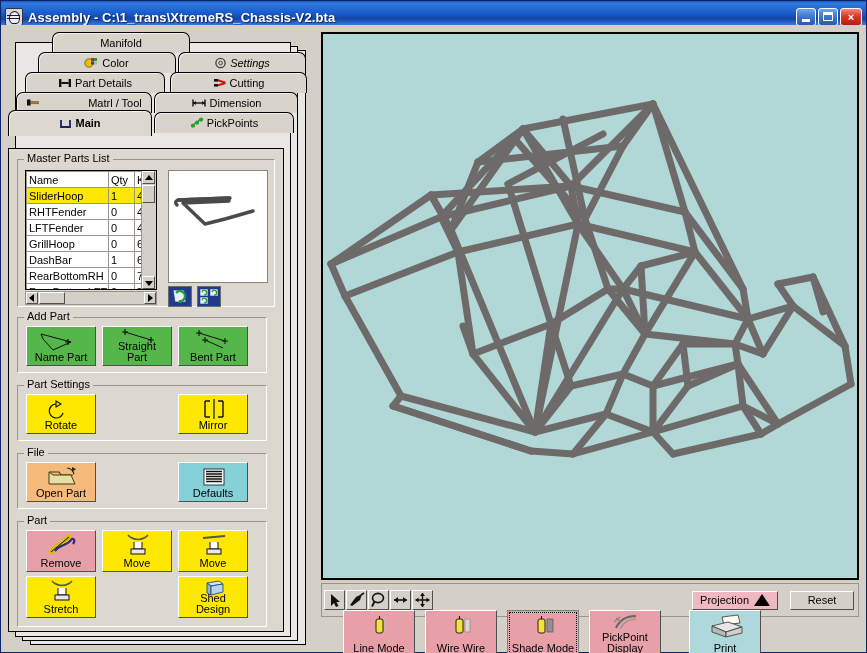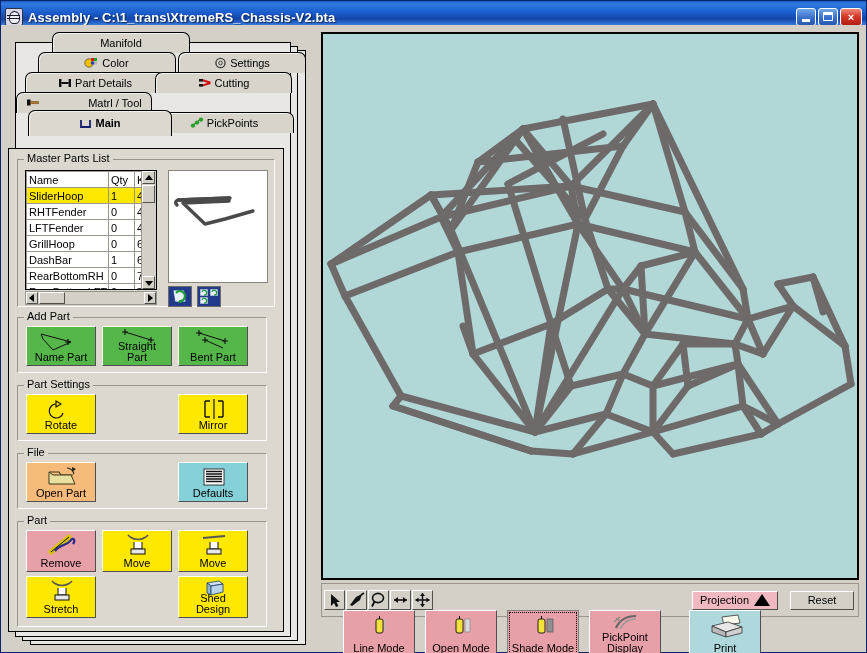--- a/index.html
+++ b/index.html
@@ -501,21 +501,21 @@
               <svg width="14" height="12" viewBox="0 0 14 12">
                 <circle cx="4" cy="6" r="4.2" fill="#f0c000" stroke="#333" stroke-width=".6"></circle>
                 <rect x="6" y="1" width="3" height="3" fill="#d02020"></rect>
                 <rect x="9" y="1" width="3" height="3" fill="#20a020"></rect>
                 <rect x="6" y="4.5" width="3" height="3" fill="#2040c0"></rect>
                 <rect x="9" y="4.5" width="3" height="3" fill="#b0b0b0"></rect>
               </svg>
             </span>
             <span class="tlabel">Color</span>
           </div>
-          <div class="tab" style="left:170px; width:128px;">
+          <div class="tab" style="left:170px; width:128px;font-style:italic;">
             <span style="display:inline-block;width:13px;height:12px;">
               <svg width="13" height="12" viewBox="0 0 13 12">
                 <circle cx="6.5" cy="6" r="4.6" fill="none" stroke="#444" stroke-width="1.4"></circle>
                 <circle cx="6.5" cy="6" r="1.8" fill="none" stroke="#444" stroke-width="1"></circle>
               </svg>
             </span>
             <span class="tlabel">Settings</span>
           </div>
         </div>
 
@@ -523,21 +523,21 @@
           <div class="tab" style="left:17px; width:140px;">
             <span style="display:inline-block;width:14px;height:12px;">
               <svg width="14" height="12" viewBox="0 0 14 12">
                 <rect x="1" y="2" width="2.4" height="8" fill="#111"></rect>
                 <rect x="10.6" y="2" width="2.4" height="8" fill="#111"></rect>
                 <rect x="3.4" y="5" width="7.2" height="2" fill="#111"></rect>
               </svg>
             </span>
             <span class="tlabel">Part Details</span>
           </div>
-          <div class="tab" style="left:147px; width:137px;">
+          <div class="tab" style="left:162px; width:137px;">
             <span style="display:inline-block;width:14px;height:12px;">
               <svg width="14" height="12" viewBox="0 0 14 12">
                 <rect x="1" y="2" width="4" height="2.6" fill="#111"></rect>
                 <rect x="1" y="7" width="4" height="2.6" fill="#111"></rect>
                 <path d="M5 3.3 L12.5 5.8 M5 8.4 L12.5 6" stroke="#d01010" stroke-width="2" fill="none"></path>
               </svg>
             </span>
             <span class="tlabel">Cutting</span>
           </div>
         </div>
@@ -545,24 +545,34 @@
         <div class="tabrow" style="top:60px;">
           <div class="tab" style="left:8px; width:136px;gap:48px;">
             <span style="display:inline-block;width:14px;height:12px;">
               <svg width="14" height="12" viewBox="0 0 14 12">
                 <rect x="1" y="2.5" width="3.6" height="6" fill="#111"></rect>
                 <rect x="4.6" y="4.4" width="8" height="2.4" fill="#b07a30" stroke="#6a4612" stroke-width=".5"></rect>
               </svg>
             </span>
             <span class="tlabel">Matrl / Tool</span>
           </div>
+          <div class="tab" style="left:146px; width:144px;">
+            <span style="display:inline-block;width:16px;height:12px;">
+              <svg width="16" height="12" viewBox="0 0 16 12">
+                <path d="M2 6 H14" stroke="#111" stroke-width="1.4"></path>
+                <path d="M2 2.5 V9.5 M14 2.5 V9.5" stroke="#111" stroke-width="1.4"></path>
+                <path d="M2 6 L5 4 L5 8 Z M14 6 L11 4 L11 8 Z" fill="#111"></path>
+              </svg>
+            </span>
+            <span class="tlabel">Dimension</span>
+          </div>
         </div>
 
         <div class="tabrow" style="top:80px; height:24px;">
-          <div class="tab active" style="left:0px; width:144px; height:26px; top:-2px;margin-left:20px;">
+          <div class="tab active" style="left:0px; width:144px; height:26px; top:-2px;">
             <span style="display:inline-block;width:13px;height:12px;">
               <svg width="13" height="12" viewBox="0 0 13 12">
                 <path d="M2 2 V9 H11 V2" fill="none" stroke="#16216e" stroke-width="1.8"></path>
               </svg>
             </span>
             <span class="tlabel">Main</span>
           </div>
           <div class="tab" style="left:146px; width:140px;">
             <span style="display:inline-block;width:14px;height:12px;">
               <svg width="14" height="12" viewBox="0 0 14 12">
@@ -1009,21 +1019,21 @@
       </div>
 
       <div class="modebtn">
         <span class="mico">
           <svg width="72" height="24" viewBox="0 0 72 24">
             <rect x="30" y="5" width="7" height="14" rx="2" fill="#f2e23a" stroke="#111" stroke-width=".9"></rect>
             <path d="M33.5 5 L33.5 2" stroke="#111" stroke-width="1"></path>
             <rect x="39" y="5" width="5" height="13" fill="#d8d8d8" stroke="#888" stroke-width=".7"></rect>
           </svg>
         </span>
-        <span>Open Mode</span>
+        <span>Wire Wire</span>
       </div>
 
       <div class="modebtn focus">
         <span class="mico">
           <svg width="72" height="24" viewBox="0 0 72 24">
             <rect x="30" y="5" width="7" height="14" rx="2" fill="#f2e23a" stroke="#111" stroke-width=".9"></rect>
             <path d="M33.5 5 L33.5 2" stroke="#111" stroke-width="1"></path>
             <rect x="39" y="5" width="6" height="13" fill="#909090" stroke="#555" stroke-width=".7"></rect>
           </svg>
         </span>

